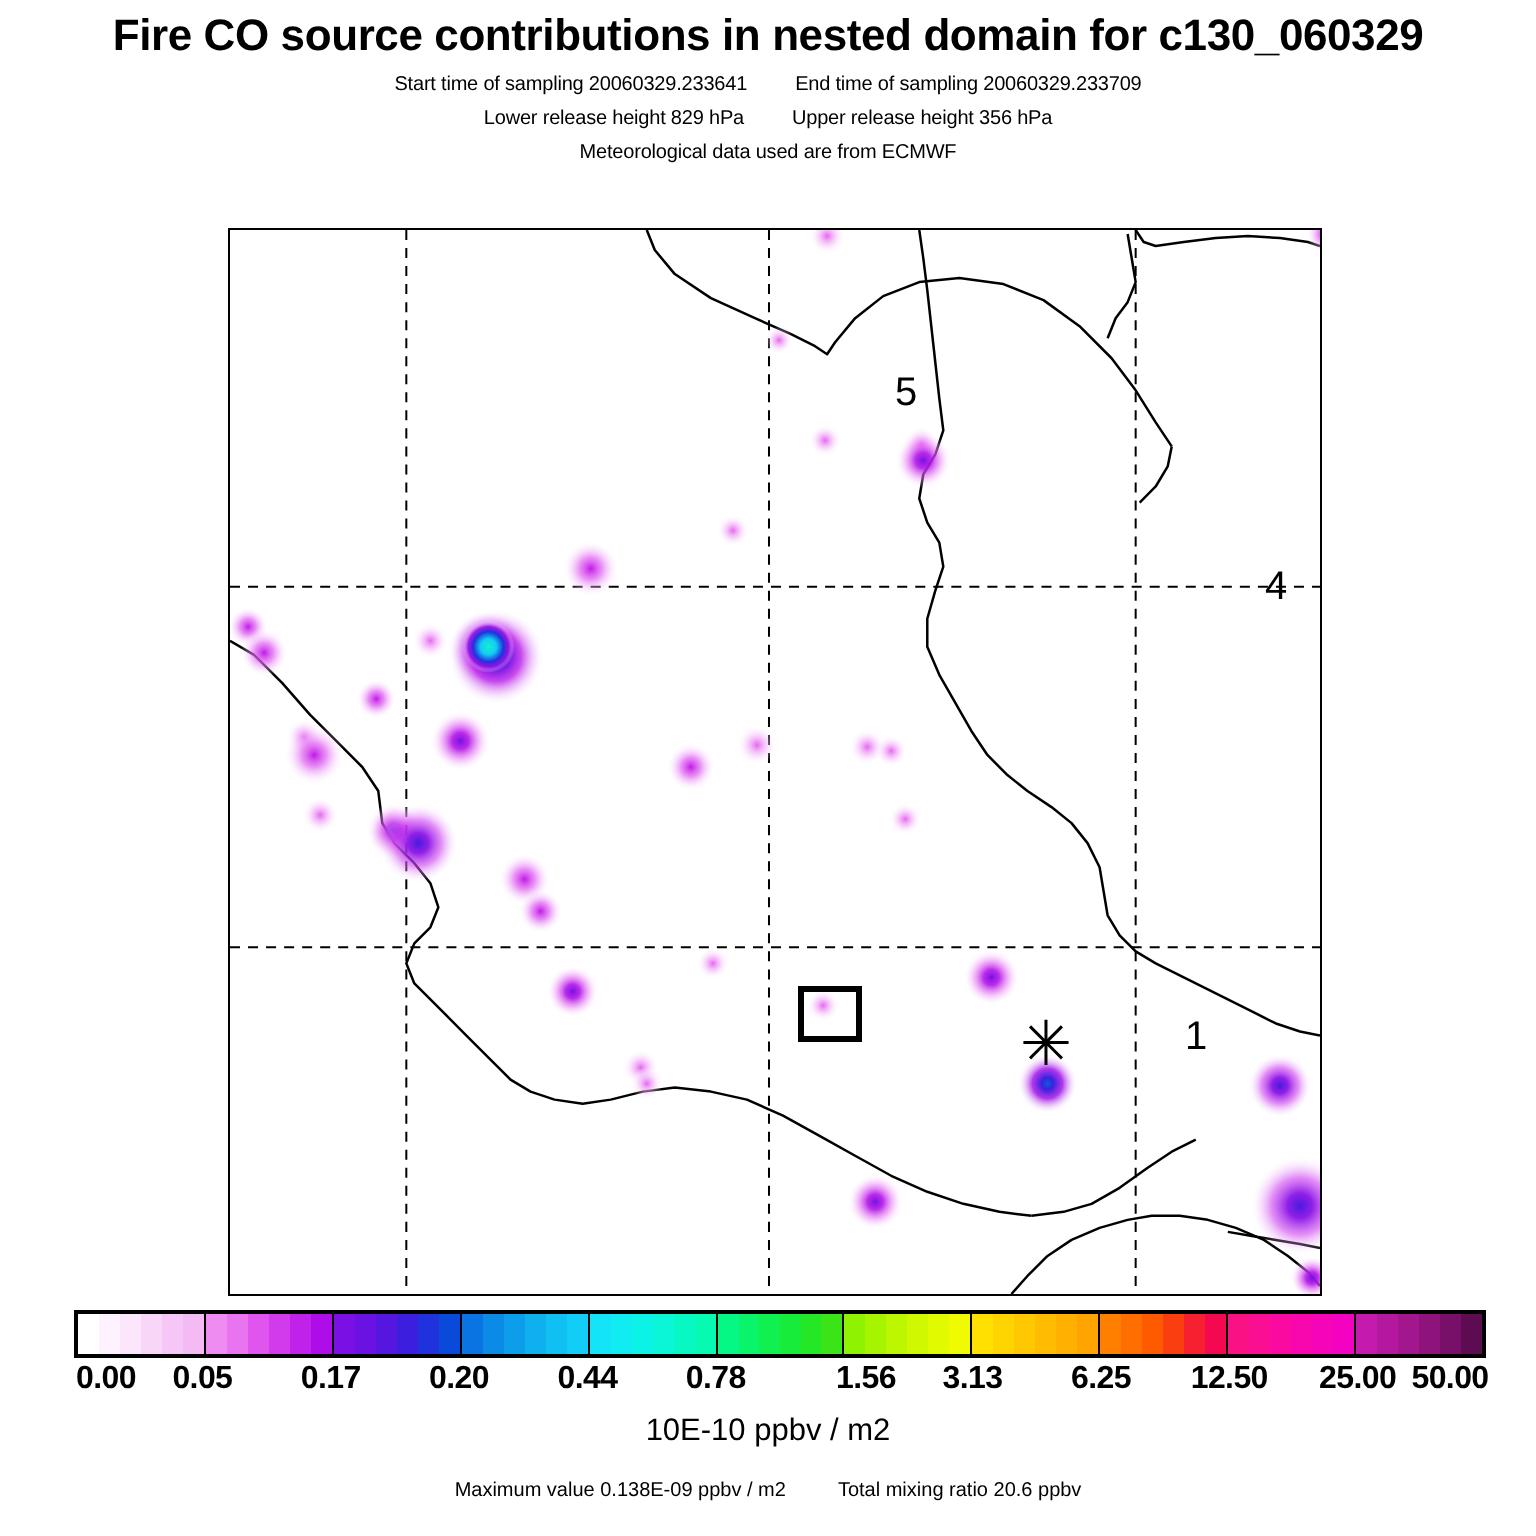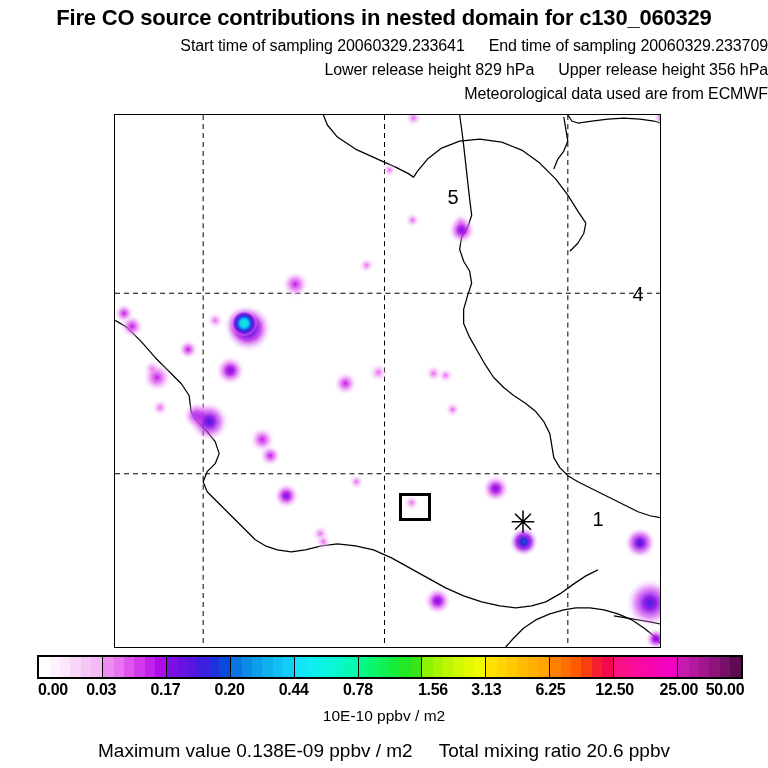--- a/index.html
+++ b/index.html
@@ -24,25 +24,24 @@
     text-align: center;
   }
   .title-main {
     font-size: 22px;
     font-weight: bold;
     letter-spacing: -0.2px;
     margin-top: 5px;
     white-space: nowrap;
   }
   .subline {
-    font-size: 16px;
+    font-size: 10px;
     letter-spacing: -0.1px;
     margin-top: 6px;
     white-space: nowrap;
-    text-align: right;
   }
   .subline .gap { display: inline-block; width: 24px; }
 
   
   #map-panel {
     position: absolute;
     left: 114px;
     top: 114px;
     width: 547px;
     height: 534px;
@@ -128,21 +127,21 @@
     text-align: center;
     font-size: 15.5px;
   }
 
   #footer {
     position: absolute;
     left: 0;
     top: 740px;
     width: 768px;
     text-align: center;
-    font-size: 19px;
+    font-size: 10px;
     white-space: nowrap;
   }
   #footer .gap { display: inline-block; width: 26px; }
 </style>
 </head>
 <body>
 
 <div id="header">
   <div class="title-main">Fire CO source contributions in nested domain for c130_060329</div>
   <div class="subline">
@@ -301,21 +300,21 @@
       <div class="cb-seg" style="background: linear-gradient(to right, rgb(6, 248, 132) 0%, rgb(6, 248, 132) 16.67%, rgb(10, 244, 106) 16.67%, rgb(10, 244, 106) 33.33%, rgb(16, 240, 80) 33.33%, rgb(16, 240, 80) 50%, rgb(24, 236, 58) 50%, rgb(24, 236, 58) 66.67%, rgb(36, 232, 38) 66.67%, rgb(36, 232, 38) 83.33%, rgb(58, 228, 22) 83.33%, rgb(58, 228, 22) 100%);"></div>
       <div class="cb-seg" style="background: linear-gradient(to right, rgb(142, 242, 0) 0%, rgb(142, 242, 0) 16.67%, rgb(166, 244, 0) 16.67%, rgb(166, 244, 0) 33.33%, rgb(188, 246, 0) 33.33%, rgb(188, 246, 0) 50%, rgb(208, 248, 0) 50%, rgb(208, 248, 0) 66.67%, rgb(226, 250, 0) 66.67%, rgb(226, 250, 0) 83.33%, rgb(240, 250, 0) 83.33%, rgb(240, 250, 0) 100%);"></div>
       <div class="cb-seg" style="background: linear-gradient(to right, rgb(255, 224, 0) 0%, rgb(255, 224, 0) 16.67%, rgb(255, 212, 0) 16.67%, rgb(255, 212, 0) 33.33%, rgb(255, 200, 0) 33.33%, rgb(255, 200, 0) 50%, rgb(255, 188, 0) 50%, rgb(255, 188, 0) 66.67%, rgb(255, 176, 0) 66.67%, rgb(255, 176, 0) 83.33%, rgb(255, 164, 0) 83.33%, rgb(255, 164, 0) 100%);"></div>
       <div class="cb-seg" style="background: linear-gradient(to right, rgb(255, 128, 0) 0%, rgb(255, 128, 0) 16.67%, rgb(255, 110, 0) 16.67%, rgb(255, 110, 0) 33.33%, rgb(255, 90, 0) 33.33%, rgb(255, 90, 0) 50%, rgb(250, 62, 16) 50%, rgb(250, 62, 16) 66.67%, rgb(246, 32, 48) 66.67%, rgb(246, 32, 48) 83.33%, rgb(244, 8, 80) 83.33%, rgb(244, 8, 80) 100%);"></div>
       <div class="cb-seg" style="background: linear-gradient(to right, rgb(250, 18, 132) 0%, rgb(250, 18, 132) 16.67%, rgb(250, 14, 146) 16.67%, rgb(250, 14, 146) 33.33%, rgb(250, 10, 160) 33.33%, rgb(250, 10, 160) 50%, rgb(248, 6, 174) 50%, rgb(248, 6, 174) 66.67%, rgb(246, 4, 184) 66.67%, rgb(246, 4, 184) 83.33%, rgb(244, 2, 194) 83.33%, rgb(244, 2, 194) 100%);"></div>
       <div class="cb-seg" style="background: linear-gradient(to right, rgb(196, 26, 174) 0%, rgb(196, 26, 174) 16.67%, rgb(180, 24, 158) 16.67%, rgb(180, 24, 158) 33.33%, rgb(162, 22, 142) 33.33%, rgb(162, 22, 142) 50%, rgb(142, 20, 124) 50%, rgb(142, 20, 124) 66.67%, rgb(120, 16, 106) 66.67%, rgb(120, 16, 106) 83.33%, rgb(94, 12, 82) 83.33%, rgb(94, 12, 82) 100%);"></div>
     </div>
 </div>
 <div id="colorbar-labels">
     <div class="cb-label" style="left: 53px;">0.00</div>
-    <div class="cb-label" style="left: 101.182px;">0.03</div>
+    <div class="cb-label" style="left: 101.182px;">0.05</div>
     <div class="cb-label" style="left: 165.364px;">0.17</div>
     <div class="cb-label" style="left: 229.545px;">0.20</div>
     <div class="cb-label" style="left: 293.727px;">0.44</div>
     <div class="cb-label" style="left: 357.909px;">0.78</div>
     <div class="cb-label" style="left: 433px;">1.56</div>
     <div class="cb-label" style="left: 486.273px;">3.13</div>
     <div class="cb-label" style="left: 550.455px;">6.25</div>
     <div class="cb-label" style="left: 614.636px;">12.50</div>
     <div class="cb-label" style="left: 678.818px;">25.00</div>
     <div class="cb-label" style="left: 725px;">50.00</div>

